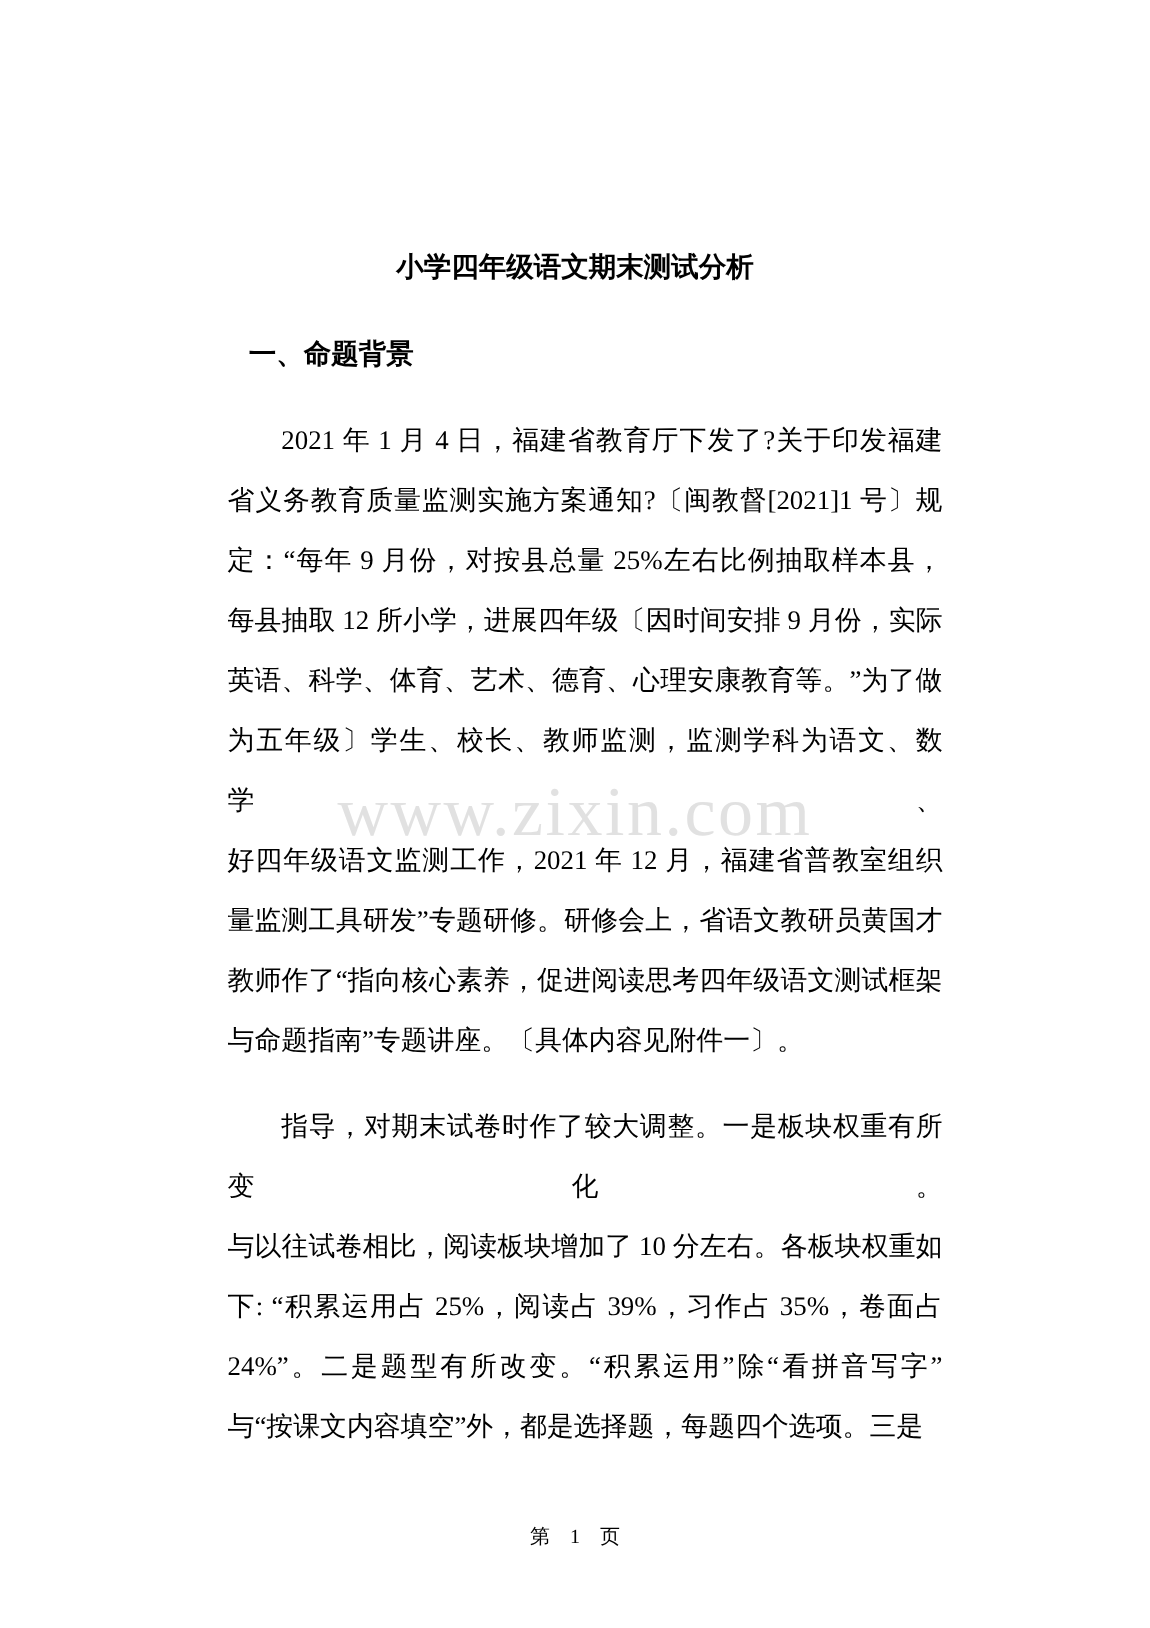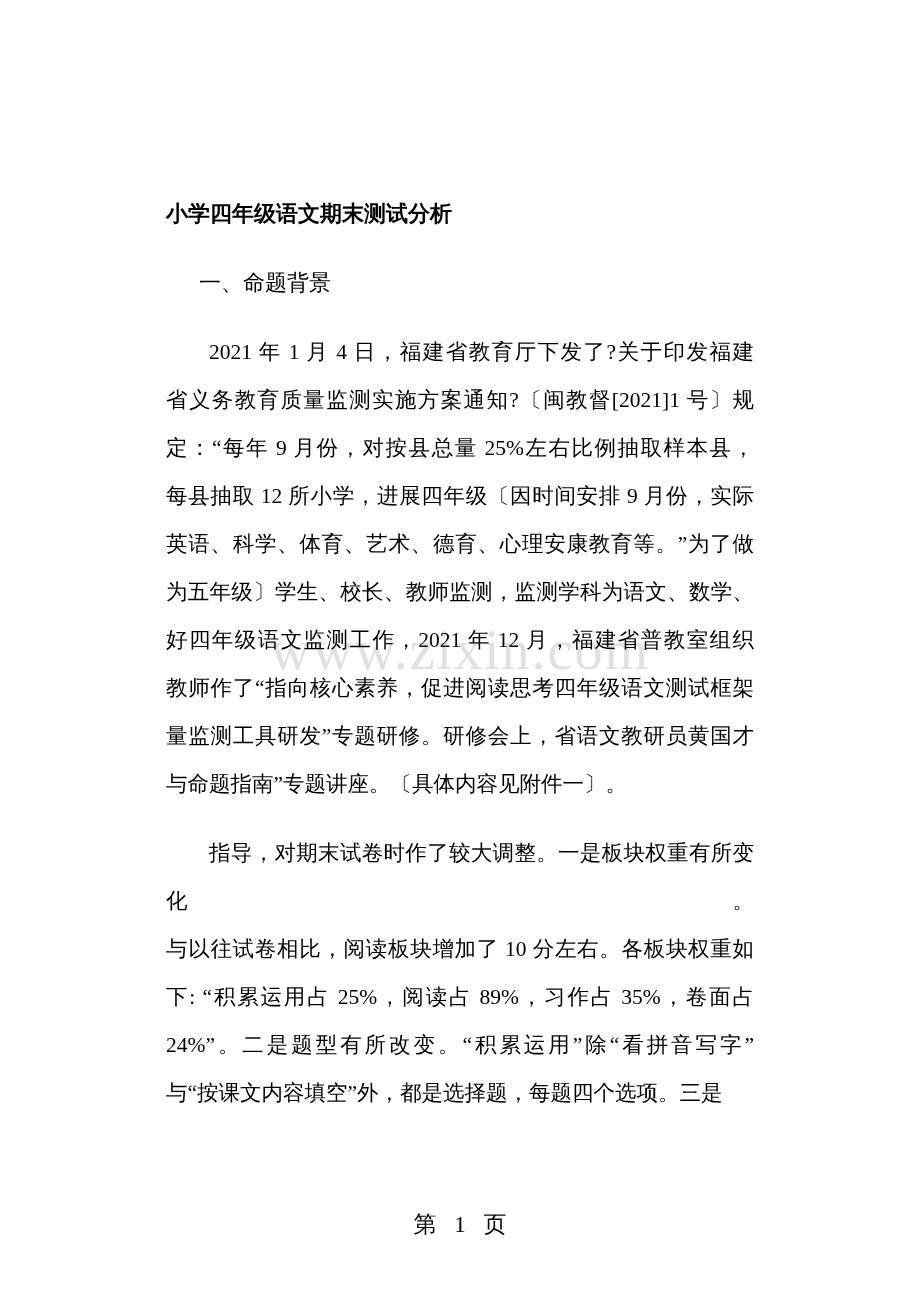--- a/index.html
+++ b/index.html
@@ -38,53 +38,53 @@
     position: relative;
     z-index: 1;
     width: 588px;
     margin: 0 auto;
     padding-top: 190px;
   }
   .title {
     font-size: 22px;
     line-height: 48px;
     font-weight: bold;
-    text-align: left;
+    text-align: center;
     margin: 0 0 21px 0;
   }
   .heading {
     font-size: 22px;
     line-height: 48px;
-    font-weight: normal;
+    font-weight: bold;
     margin: 0 0 21px 0;
     padding-left: 33px;
   }
   .paragraph {
-    margin: 0 0 21px 0;
+    margin: 0 0 21px 16px;
   }
   .line {
     font-size: 21.5px;
     line-height: 48px;
     text-align: justify;
     text-align-last: justify;
     white-space: normal;
   }
   .paragraph .line:first-child {
     text-indent: 2em;
   }
   .paragraph .line:last-child {
     text-align-last: left;
   }
   .footer {
     position: absolute;
     left: 0;
     bottom: 62px;
     width: 100%;
     text-align: center;
-    font-size: 23px;
+    font-size: 16px;
     word-spacing: 12px;
     z-index: 1;
   }
 </style>
 </head>
 <body>
 
 <div class="page">
 
   <div class="watermark">www.zixin.com</div>
@@ -96,29 +96,29 @@
     <h2 class="heading">一、命题背景</h2>
 
     <div class="paragraph">
         <div class="line">2021 年 1 月 4 日，福建省教育厅下发了?关于印发福建</div>
         <div class="line">省义务教育质量监测实施方案通知?〔闽教督[2021]1 号〕规</div>
         <div class="line">定：“每年 9 月份，对按县总量 25%左右比例抽取样本县，</div>
         <div class="line">每县抽取 12 所小学，进展四年级〔因时间安排 9 月份，实际</div>
         <div class="line">英语、科学、体育、艺术、德育、心理安康教育等。”为了做</div>
         <div class="line">为五年级〕学生、校长、教师监测，监测学科为语文、数学、</div>
         <div class="line">好四年级语文监测工作，2021 年 12 月，福建省普教室组织</div>
+        <div class="line">量监测工具研发”专题研修。研修会上，省语文教研员黄国才</div>
         <div class="line">教师作了“指向核心素养，促进阅读思考四年级语文测试框架</div>
-        <div class="line">量监测工具研发”专题研修。研修会上，省语文教研员黄国才</div>
         <div class="line">与命题指南”专题讲座。〔具体内容见附件一〕。</div>
       </div>
 
     <div class="paragraph">
         <div class="line">指导，对期末试卷时作了较大调整。一是板块权重有所变化。</div>
         <div class="line">与以往试卷相比，阅读板块增加了 10 分左右。各板块权重如</div>
-        <div class="line">下: “积累运用占 25%，阅读占 89%，习作占 35%，卷面占</div>
+        <div class="line">下: “积累运用占 25%，阅读占 39%，习作占 35%，卷面占</div>
         <div class="line">24%”。二是题型有所改变。“积累运用”除“看拼音写字”</div>
         <div class="line">与“按课文内容填空”外，都是选择题，每题四个选项。三是</div>
       </div>
 
   </div>
 
   <div class="footer">第 1 页</div>
 
 </div>
 

